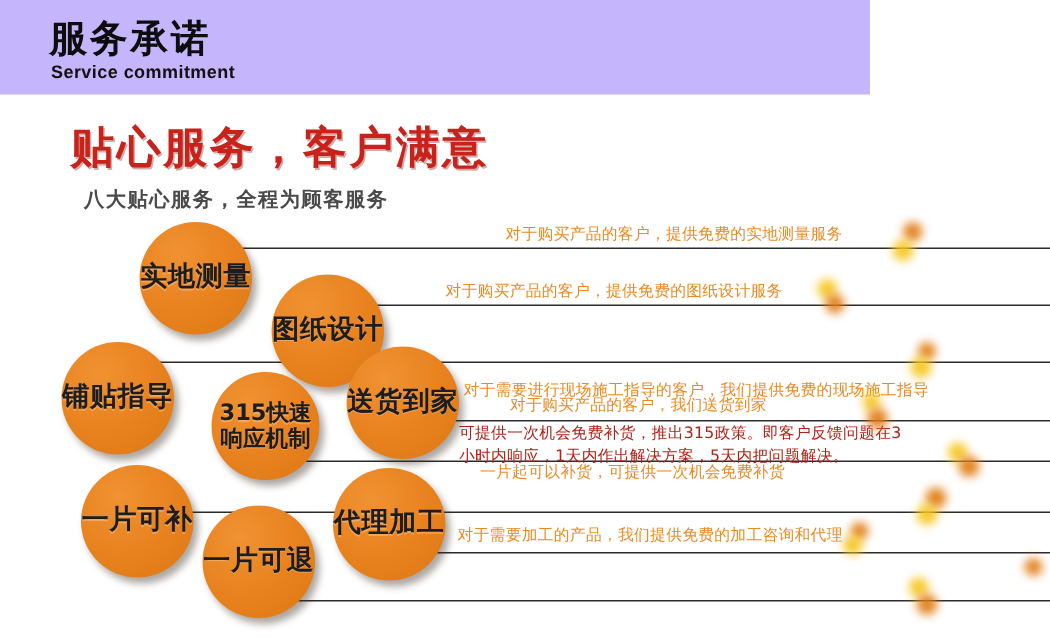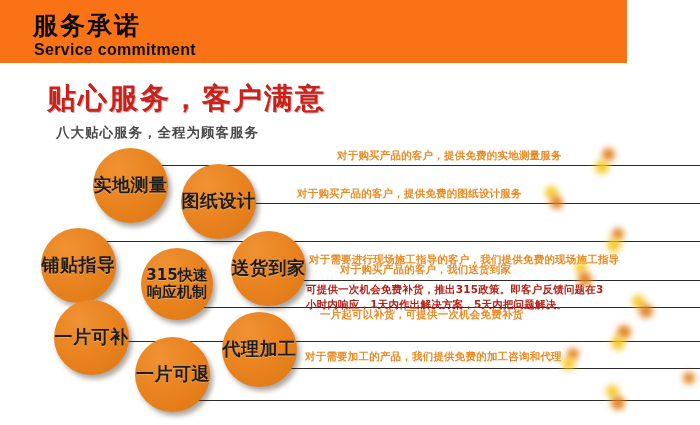--- a/index.html
+++ b/index.html
@@ -3,29 +3,29 @@
 <meta charset="utf-8">
 <style>
   html,body{margin:0;padding:0;}
   body{
     width:700px;height:425px;background:#ffffff;position:relative;overflow:hidden;
     font-family:"DejaVu Sans","Liberation Sans",sans-serif;
   }
   #stage{position:absolute;left:0;top:0;width:700px;height:425px;overflow:hidden;}
 
   
-  .banner{position:absolute;left:0;top:0;width:627px;height:63px;background:#f97316;}
+  .banner{position:absolute;left:0;top:0;width:580px;height:63px;background:#c4b5fd;}
   .banner-cn{
     position:absolute;left:33px;top:9px;
     font-size:25px;font-weight:bold;color:#0d0d0d;letter-spacing:2px;
     font-family:"DejaVu Sans","Liberation Sans",sans-serif;
   }
   .banner-en{
     position:absolute;left:34px;top:41px;
-    font-size:16px;font-weight:bold;color:#111111;letter-spacing:.3px;
+    font-size:12px;font-weight:bold;color:#111111;letter-spacing:.3px;
     font-family:"Liberation Sans",sans-serif;
   }
 
   
   .main-title{
     position:absolute;left:47px;top:79px;
     font-size:29px;font-weight:bold;color:#c9221b;letter-spacing:2px;
     text-shadow:1px 1px 0 rgba(120,20,15,.35);
   }
   .sub-title{
@@ -45,21 +45,21 @@
     box-shadow:3px 4px 5px rgba(60,45,30,.42);
     display:flex;align-items:center;justify-content:center;text-align:center;
     color:#1d1d1d;font-weight:bold;line-height:1.12;
   }
   .circle span{display:block;font-size:18px;letter-spacing:.5px;
     text-shadow:0 1px 0 rgba(255,255,255,.25);}
   .circle.small span{font-size:15px;letter-spacing:0;}
 
   
   .desc{
-    position:absolute;font-size:10.5px;font-weight:bold;color:#ea8a22;
+    position:absolute;font-size:10.5px;font-weight:normal;color:#ea8a22;
     white-space:nowrap;letter-spacing:.2px;
   }
   .desc.red{color:#b32017;white-space:normal;line-height:1.45;}
 
   
   .blob{position:absolute;border-radius:50%;filter:blur(3.2px);opacity:.92;}
   .blob.o{background:#e07a10;}
   .blob.y{background:#f6c518;}
 </style>
 </head>
@@ -96,48 +96,48 @@
   <div class="hline" style="left:259px;top:368px;width:441px;"></div>
   <div class="tick" style="left:259px;top:358px;height:20px;"></div>
 
   <div class="hline" style="left:172px;top:400px;width:528px;"></div>
   <div class="tick" style="left:172px;top:390px;height:20px;"></div>
 
   <div class="circle" style="left:93px;top:148px;width:75px;height:75px;">
     <span>实地测量</span>
   </div>
 
-  <div class="circle" style="left:181px;top:164px;width:75px;height:75px;">
+  <div class="circle" style="left:181px;top:183px;width:75px;height:75px;">
     <span>图纸设计</span>
   </div>
 
   <div class="circle" style="left:41px;top:228px;width:75px;height:75px;">
     <span>铺贴指导</span>
   </div>
 
   <div class="circle" style="left:231px;top:231px;width:75px;height:75px;">
     <span>送货到家</span>
   </div>
 
   <div class="circle small" style="left:141px;top:248px;width:72px;height:72px;">
     <span>
       <span style="display: block;">315快速</span>
       <span style="display: block;">响应机制</span>
     </span>
   </div>
 
-  <div class="circle" style="left:54px;top:300px;width:75px;height:75px;">
+  <div class="circle" style="left:54px;top:310px;width:75px;height:75px;">
     <span>一片可补</span>
   </div>
 
   <div class="circle" style="left:222px;top:312px;width:75px;height:75px;">
     <span>代理加工</span>
   </div>
 
-  <div class="circle" style="left:135px;top:337px;width:75px;height:75px;justify-content:flex-end;">
+  <div class="circle" style="left:135px;top:337px;width:75px;height:75px;">
     <span>一片可退</span>
   </div>
 
   <div class="desc" style="left:337px;top:149px;">对于购买产品的客户，提供免费的实地测量服务</div>
 
   <div class="desc" style="left:297px;top:187px;">对于购买产品的客户，提供免费的图纸设计服务</div>
 
   <div class="desc" style="left:309px;top:225px;margin-top:28px;">对于需要进行现场施工指导的客户，我们提供免费的现场施工指导</div>
 
   <div class="desc" style="left:340px;top:263px;">对于购买产品的客户，我们送货到家</div>

